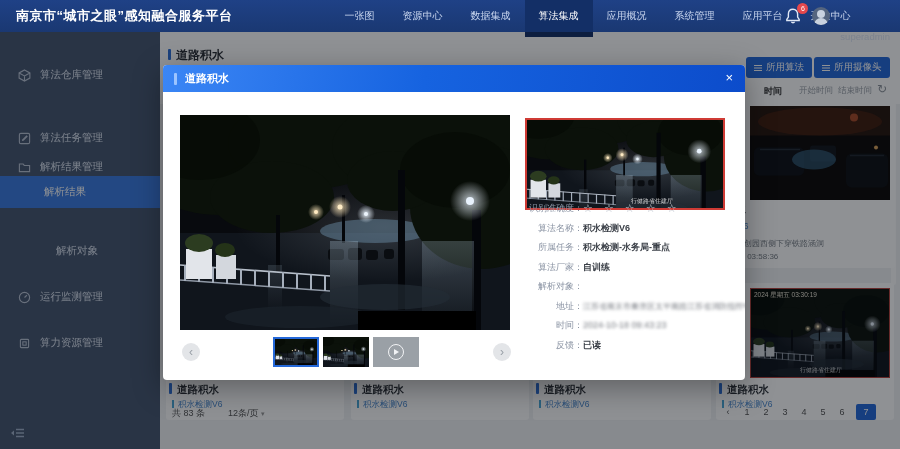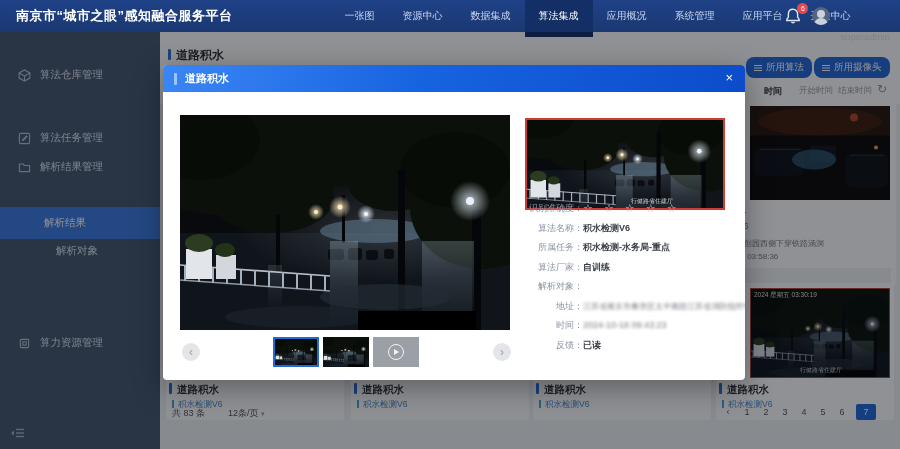--- a/index.html
+++ b/index.html
@@ -25,21 +25,21 @@
   .side-item{position:absolute;left:0;width:160px;height:30px;display:flex;align-items:center;
              padding-left:18px;box-sizing:border-box;color:#dbe3f0;font-size:10.5px;gap:9px;cursor:pointer;}
   .side-item .lbl{white-space:nowrap;}
   .side-sub{padding-left:56px;}
   .side-sub.selected{background:#3b7be0;color:#fff;}
   .collapse{position:absolute;left:10px;top:394px;}
   
   .hdr-strip{position:absolute;left:160px;top:32px;width:740px;height:72px;background:#ffffff;z-index:1;}
   .accent{display:inline-block;width:3px;height:11px;background:#2e6fd6;border-radius:1px;margin-right:5px;vertical-align:-1px;}
   .page-title{position:absolute;left:168px;top:47px;font-size:12px;font-weight:bold;color:#2b2f36;z-index:1;}
-  .btn-blue{position:absolute;height:21px;background:#2468d9;color:#fff;border:none;border-radius:8px;
+  .btn-blue{position:absolute;height:21px;background:#2468d9;color:#fff;border:none;border-radius:3px;
             font-size:9.5px;display:flex;align-items:center;gap:4px;padding:0 8px;cursor:pointer;z-index:1;
             font-family:"Liberation Sans","DejaVu Sans",sans-serif;}
   .filter-lab{position:absolute;top:85px;font-size:9px;color:#333;font-weight:bold;z-index:1;}
   .filter-ph{position:absolute;top:85px;font-size:8.5px;color:#9aa0a8;z-index:1;cursor:text;}
   .refresh{position:absolute;top:82px;font-size:12px;color:#8d939b;z-index:1;cursor:pointer;}
   
   .card{position:absolute;background:#fff;border-radius:3px;z-index:1;}
   .card-img{position:absolute;z-index:2;overflow:hidden;background:#0a0c10;}
   .card-img svg{display:block;width:100%;height:100%;}
   .card-title{position:absolute;font-size:10.5px;font-weight:bold;color:#2b2f36;z-index:2;white-space:nowrap;}
@@ -227,25 +227,32 @@
           <path d="M9.2 3.4l1.4 1.4-4.6 4.6-1.8.4.4-1.8Z" fill="#b9c3d4"></path>
         </svg>
       <span class="lbl">算法任务管理</span>
     </div>
     <div class="side-item" style="top:120px;">
       <svg class="icon-svg" width="13" height="13" viewBox="0 0 14 14">
           <path d="M1.5 3.2h4l1.2 1.6h5.8v6.6h-11Z" fill="none" stroke="#b9c3d4" stroke-width="1.2"></path>
         </svg>
       <span class="lbl">解析结果管理</span>
     </div>
-    <div class="side-item side-sub selected" style="top:175px;height:32px;padding-left:44px;">
+    <div class="side-item side-sub selected" style="top:144px;height:32px;padding-left:44px;">
       <span class="lbl">解析结果</span>
     </div>
     <div class="side-item side-sub" style="top:204px;">
       <span class="lbl">解析对象</span>
+    </div>
+    <div class="side-item" style="top:250px;">
+      <svg class="icon-svg" width="13" height="13" viewBox="0 0 14 14">
+          <circle cx="7" cy="7" r="5.5" fill="none" stroke="#b9c3d4" stroke-width="1.2"></circle>
+          <path d="M7 7 9.6 4.6" stroke="#b9c3d4" stroke-width="1.2"></path>
+        </svg>
+      <span class="lbl">运行监测管理</span>
     </div>
     <div class="side-item" style="top:296px;">
       <svg class="icon-svg" width="13" height="13" viewBox="0 0 14 14">
           <rect x="2.6" y="2.6" width="8.8" height="8.8" rx="1" fill="none" stroke="#b9c3d4" stroke-width="1.2"></rect>
           <rect x="5.2" y="5.2" width="3.6" height="3.6" fill="none" stroke="#b9c3d4" stroke-width="1.1"></rect>
         </svg>
       <span class="lbl">算力资源管理</span>
     </div>
     <div class="collapse">
       <svg class="icon-svg" width="16" height="14" viewBox="0 0 16 14">

